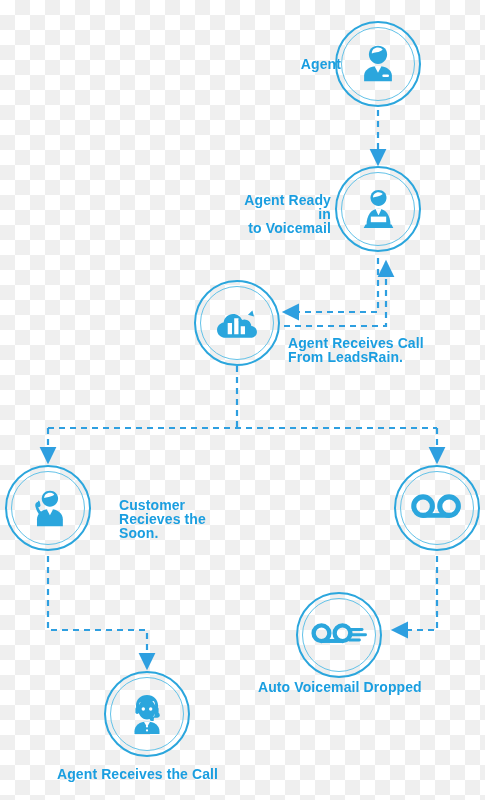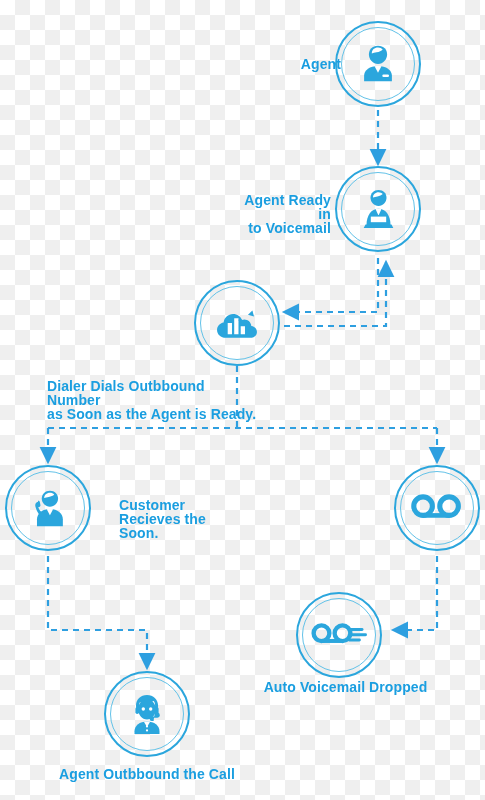--- a/index.html
+++ b/index.html
@@ -50,21 +50,21 @@
   .label {
     position: absolute;
     color: #1a9ee0;
     font-weight: bold;
     font-size: 14px;
     line-height: 14px;
     letter-spacing: .1px;
   }
   .label.right { text-align: left; }
   .label.left  { text-align: left; }
-  .label.center{ text-align: center; }
+  .label.center{ }
 </style>
 </head>
 <body>
 
 <div id="canvas">
 
   <svg id="edges" viewBox="0 0 485 800">
     <defs>
       <marker id="arrowDown" markerWidth="10" markerHeight="10" refX="5" refY="8" orient="auto">
         <path d="M1,1 L5,9 L9,1 Z" fill="#2e9fe0"></path>
@@ -123,25 +123,25 @@
   </div>
 
   <div class="node" style="left:194px; top:280px;">
     <svg width="52" height="46" viewBox="0 0 56 48">
       <path fill="#2ba6dd" d="M16 40c-5.5 0-9.5-3.6-9.5-8.4 0-4.2 3-7.5 7.1-8.2.6-5.2 4.8-9.1 10.2-9.1 4.4 0 8.2 2.6 9.6 6.4.8-.3 1.6-.5 2.5-.5 4 0 7.2 3 7.5 6.9 3.6.5 6.1 3.3 6.1 6.7 0 3.8-3.2 6.2-7.5 6.2z"></path>
       <path fill="#ffffff" d="M18 24h4.6v12H18zm7 -5h4.6v17H25zm7 8.5h4.6V36H32z"></path>
       <path fill="none" stroke="#2ba6dd" stroke-width="2.6" stroke-linecap="round" d="M31 21c6.5 2 9.6 6 10.5 11.5"></path>
       <path fill="#2ba6dd" d="M44.6 10.5l1.7 6.6-6.5-2z"></path>
     </svg>
   </div>
+  <div class="label right" style="left:288px; top:336px; width:140px;">
+    <div>Agent Receives Call</div>
+    <div>From LeadsRain.</div>
+  </div>
 
-  <div class="label left" style="left:47px; top:379px; width:210px;">
-    <div>Dialer Dials Outbbound Number</div>
-    <div>as Soon as the Agent is Ready.</div>
-  </div>
 
   <div class="node" style="left:5px; top:465px;">
     <svg width="48" height="46" viewBox="0 0 48 48">
       <path fill="#2ba6dd" d="M26 6c-5 0-8.5 3.5-8.5 8.2 0 4.7 3.8 8.6 8.5 8.6s8.5-3.9 8.5-8.6C34.5 9.5 31 6 26 6z"></path>
       <path fill="#ffffff" d="M20 13.5c0-3 2.5-5.4 6-5.4 1.9 0 3.5.7 4.5 1.9-1.3 1.4-3.3 2.2-5.7 2.5-1.9.2-3.5.6-4.8 1z"></path>
       <path fill="#2ba6dd" d="M26 25c-8 0-13.5 4.6-13.5 10.8V43h27v-7.2C39.5 29.6 34 25 26 25z"></path>
       <path fill="#ffffff" d="M26 25c-1.2 0-2.3.1-3.3.3L26 31.5l3.3-6.2c-1-.2-2.1-.3-3.3-.3z"></path>
       <path fill="#2ba6dd" d="M13.6 17.6c-2.1.7-3.3 2.4-2.8 4.6.9 4.3 3.6 8.8 7 11.8 1.6 1.4 3.6 1.2 4.7-.6l1.2-2c.5-.9.3-1.9-.6-2.5l-2.9-1.9c-.8-.5-1.8-.3-2.4.4l-.7.9c-1.4-1.3-2.6-3.1-3.3-5l1.1-.4c.9-.3 1.4-1.2 1.2-2.1l-.7-3.3c-.2-.9-1-1.4-1.8-1.1z"></path>
     </svg>
   </div>
@@ -179,15 +179,15 @@
       <circle cx="27.7" cy="19" r="1.7" fill="#ffffff"></circle>
       <path fill="#2ba6dd" d="M24 31.5c-7.3 0-12.5 4.2-12.5 9.7V44h25v-2.8c0-5.5-5.2-9.7-12.5-9.7z"></path>
       <path fill="#ffffff" d="M24 31.5c-1.1 0-2.1.1-3.1.3L24 37l3.1-5.2c-1-.2-2-.3-3.1-.3z"></path>
       <circle cx="24" cy="36.4" r="1.1" fill="#ffffff"></circle>
       <circle cx="24" cy="40.4" r="1.1" fill="#ffffff"></circle>
       <path fill="#2ba6dd" d="M31.8 23.5h2.6c1 0 1.8.8 1.8 1.8s-.8 1.8-1.8 1.8h-5.6c-.9 0-1.6.7-1.6 1.6s.7 1.6 1.6 1.6h1.8" stroke="#2ba6dd" stroke-width="1.3"></path>
       <rect x="12.4" y="17" width="3.6" height="7" rx="1.8" fill="#2ba6dd"></rect>
       <rect x="32" y="17" width="3.6" height="7" rx="1.8" fill="#2ba6dd"></rect>
     </svg>
   </div>
-  <div class="label center" style="left:57px; top:767px; width:180px;">Agent Outbbound the Call</div>
+  <div class="label center" style="left:57px; top:767px; width:180px;">Agent Receives the Call</div>
 
 </div>
 
 </body></html>

